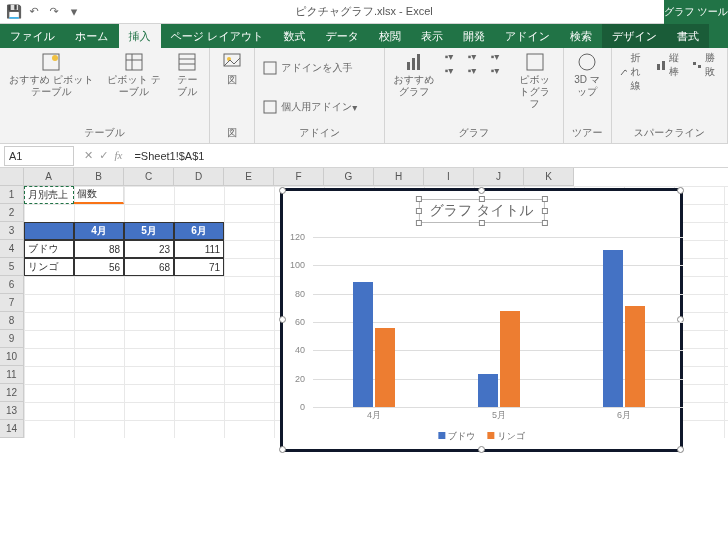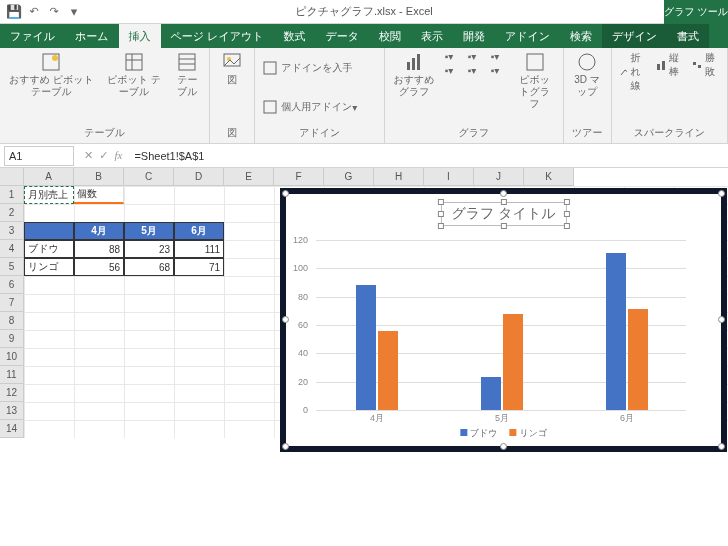--- a/index.html
+++ b/index.html
@@ -33,21 +33,21 @@
 .rowhdr{width:24px;height:18px}
 .grid{flex:1}
 .colhdrs{display:flex;height:18px}
 .colhdr{width:50px;height:18px}
 .cells{position:relative}
 .cell{position:absolute;border-right:1px solid #e0e0e0;border-bottom:2px solid #f97316;width:50px;height:18px;display:flex;align-items:center;padding:0 3px;font-size:10px}
 .tcell{border:1px solid #333;background:#fff}
 .thdr{background:#4472C4;color:#fff;justify-content:center;font-weight:bold}
 .num{justify-content:flex-end}
 .sel{border:1.5px dashed #217346}
-.chart{position:absolute;left:256px;top:2px;width:447px;height:264px;background:#fff;border:6px solid #0f172a}
+.chart{position:absolute;left:256px;top:2px;width:403px;height:264px;background:#fff;border:3px solid #0f172a}
 .handle{position:absolute;width:7px;height:7px;background:#fff;border:1px solid #888;border-radius:50%}
 .ctitle{position:absolute;left:50%;top:8px;transform:translateX(-50%);border:1px solid #bbb;padding:2px 10px;font-size:14px;color:#666}
 .ctitle .h{position:absolute;width:6px;height:6px;background:#fff;border:1px solid #888}
 .plot{position:absolute;left:30px;top:46px;width:370px;height:170px}
 .ylab{position:absolute;right:378px;font-size:9px;color:#888;transform:translateY(-50%)}
 .gline{position:absolute;left:0;right:0;border-top:1px solid #ddd}
 .bar{position:absolute;bottom:0;width:20px}
 .bar.s1{background:#4472C4}
 .bar.s2{background:#ED7D31}
 .xlab{position:absolute;top:172px;font-size:9px;color:#888;transform:translateX(-50%)}

